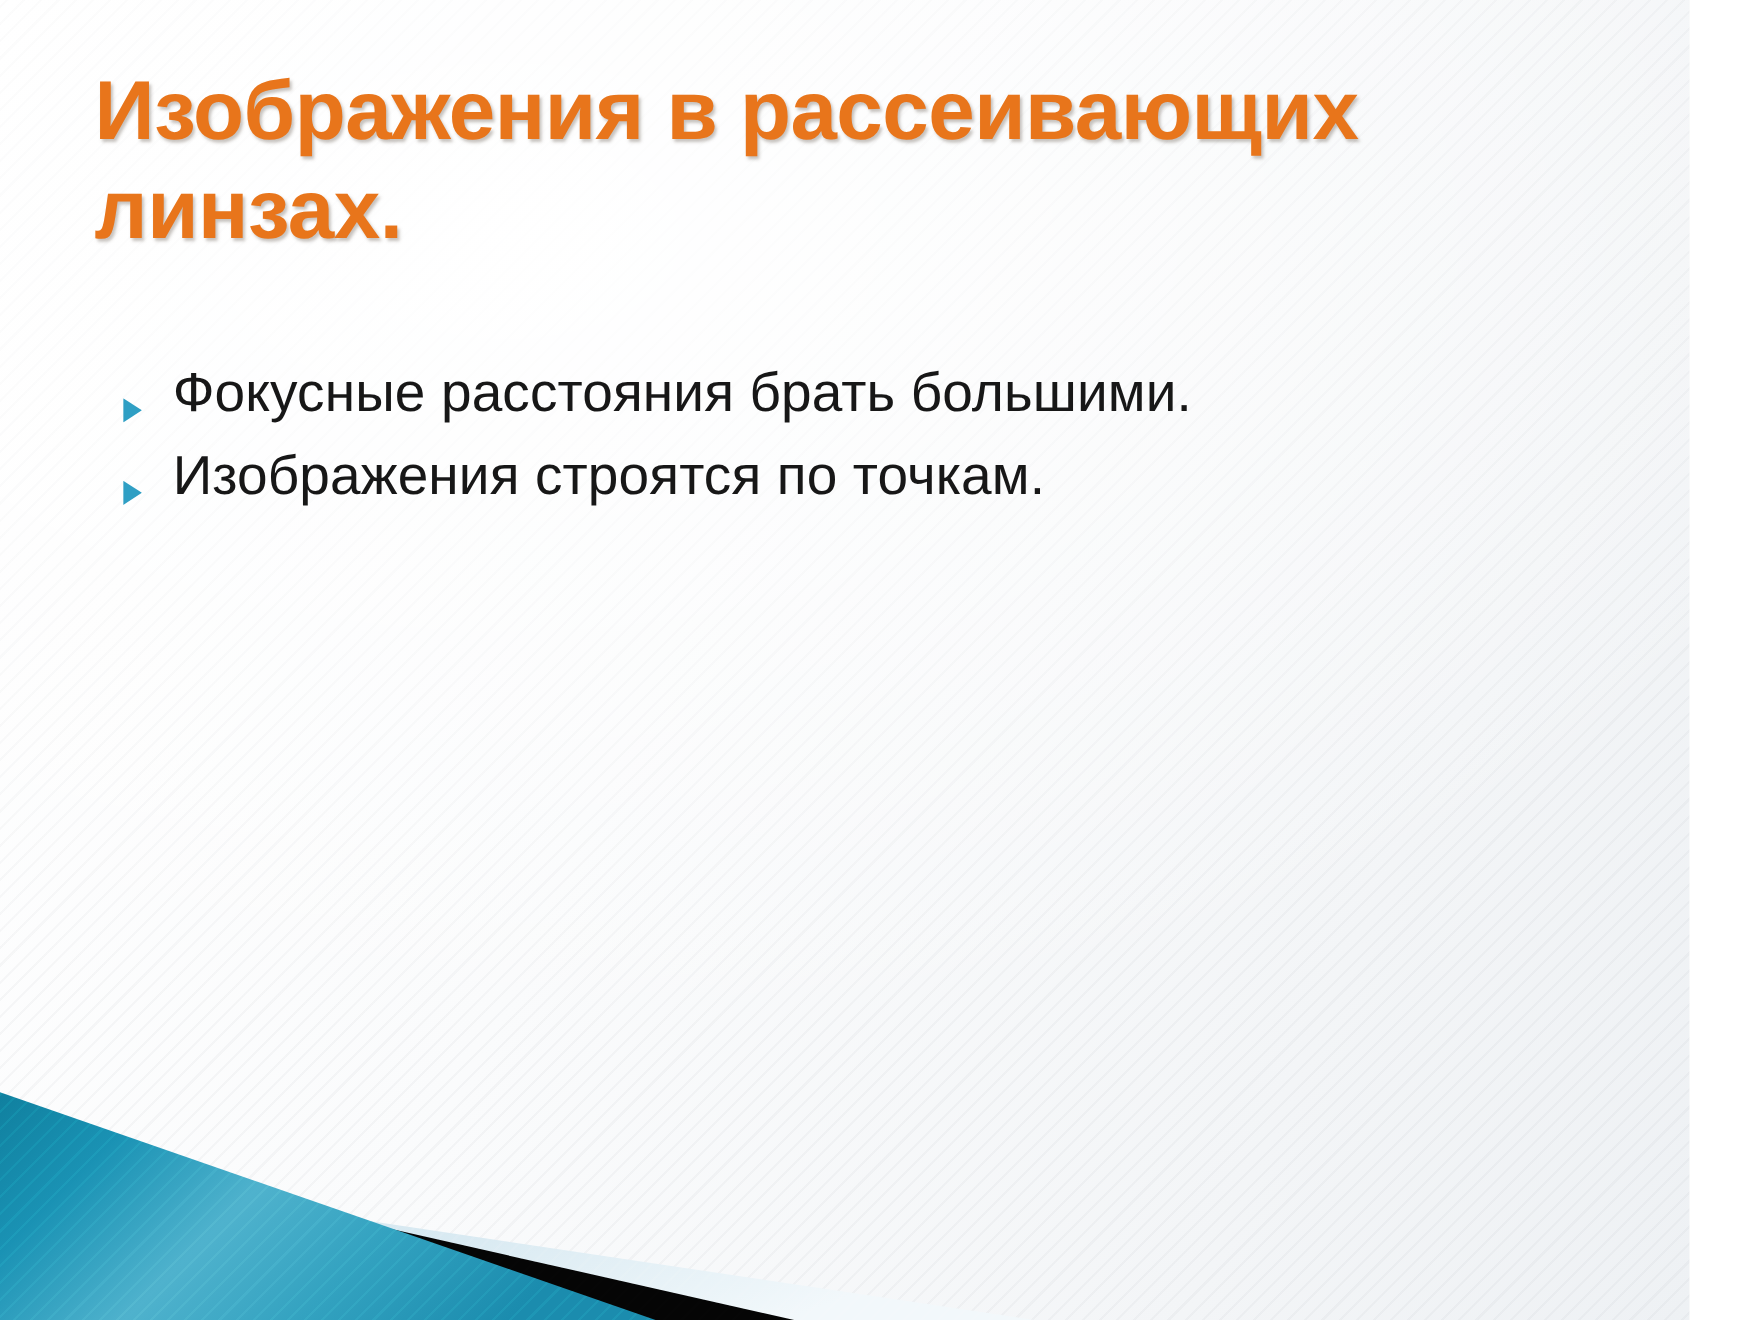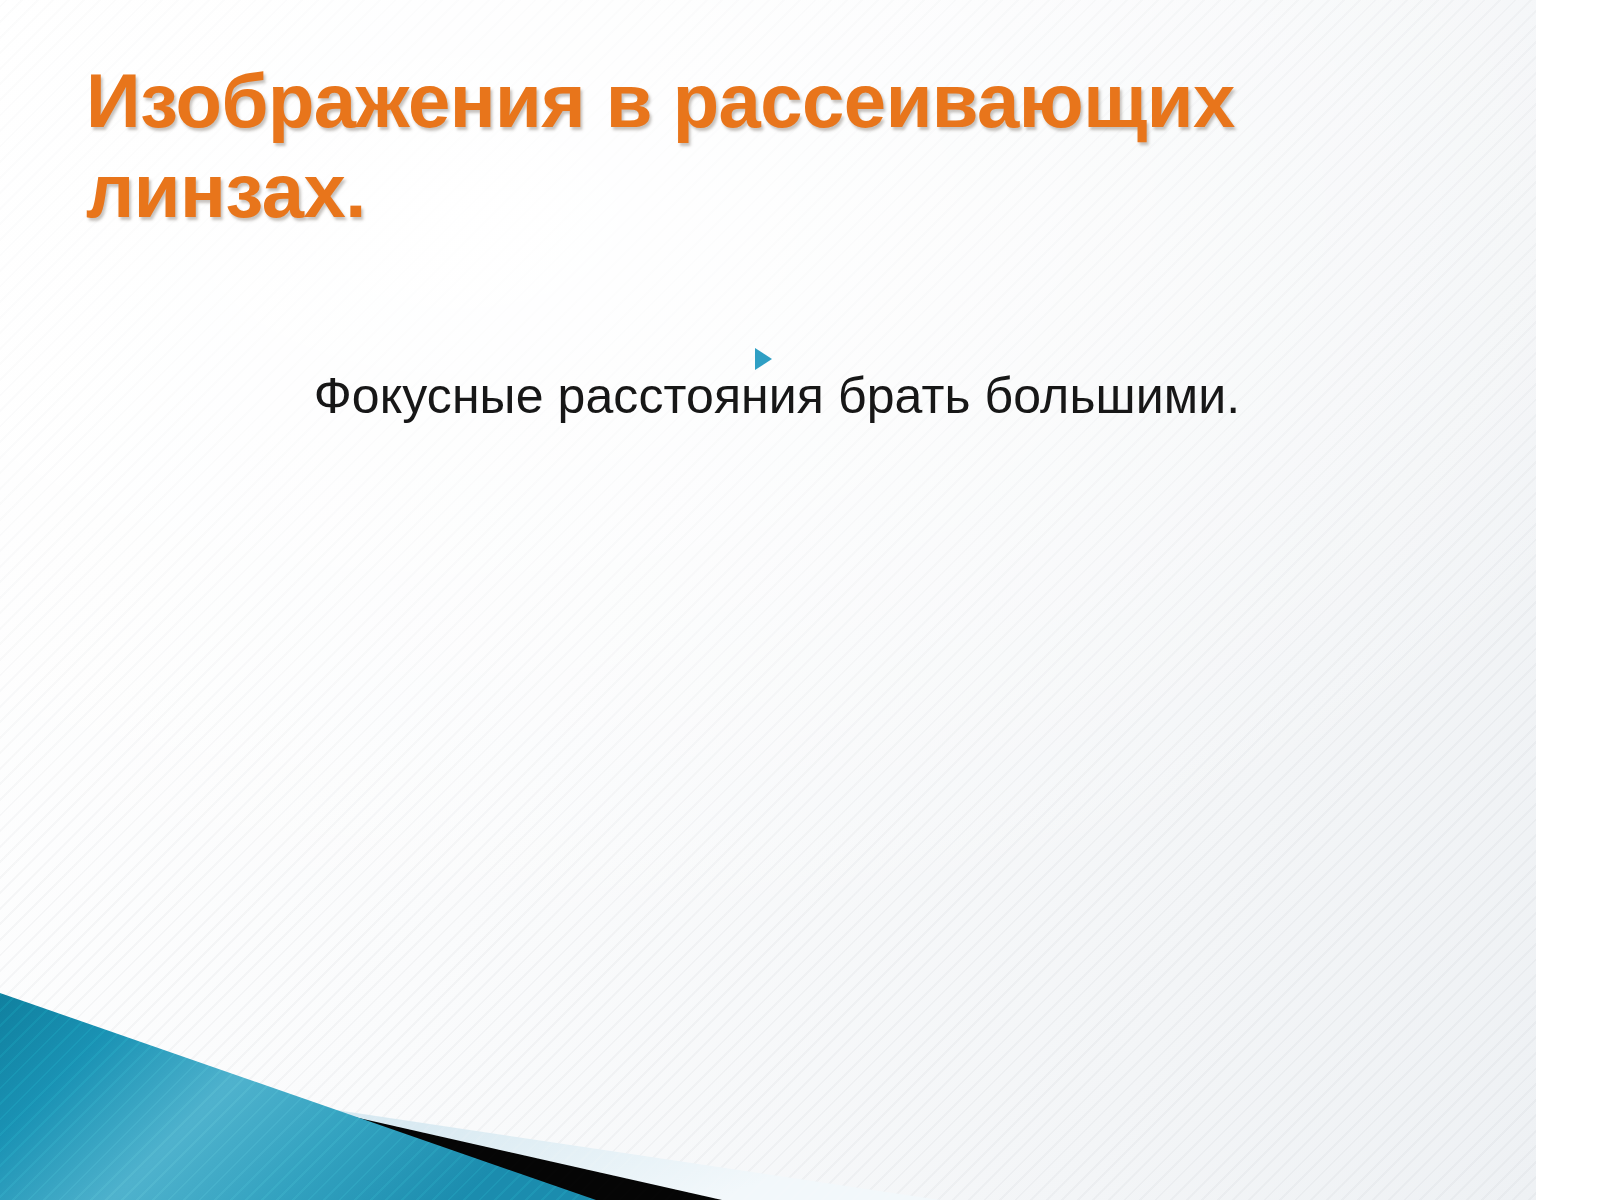--- a/index.html
+++ b/index.html
@@ -74,24 +74,23 @@
   }
 
   .bullet-list {
     list-style: none;
     margin: 0;
     padding: 0;
   }
 
   .bullet-item {
     display: flex;
-    align-items: center;
+    align-items: flex-end;
     margin: 0 0 22px 0;
     min-height: 52px;
-    flex-direction: column;
   }
 
   .bullet-marker {
     flex: 0 0 auto;
     width: 17px;
     height: 22px;
     margin-top: 17px;
     margin-right: 28px;
   }
 
@@ -160,20 +159,28 @@
       <li class="bullet-item">
         <span class="bullet-marker">
           <svg viewBox="0 0 17 22" width="17" height="22" aria-hidden="true">
             <polygon points="0,0 17,11 0,22" fill="#2f9fc4"></polygon>
           </svg>
         </span>
         <span class="bullet-text">Фокусные расстояния брать большими.</span>
       </li>
 
 
+      <li class="bullet-item">
+        <span class="bullet-marker">
+          <svg viewBox="0 0 17 22" width="17" height="22" aria-hidden="true">
+            <polygon points="0,0 17,11 0,22" fill="#2f9fc4"></polygon>
+          </svg>
+        </span>
+        <span class="bullet-text">Изображения строятся по точкам.</span>
+      </li>
 
     </ul>
   </div>
 
   <div class="corner-decor">
     <svg viewBox="0 0 1000 260" preserveAspectRatio="none" aria-hidden="true">
       <defs>
         <linearGradient id="tealGrad" x1="0" y1="0" x2="1" y2="0.35">
           <stop offset="0%" stop-color="#10809f"></stop>
           <stop offset="22%" stop-color="#1a92b4"></stop>

